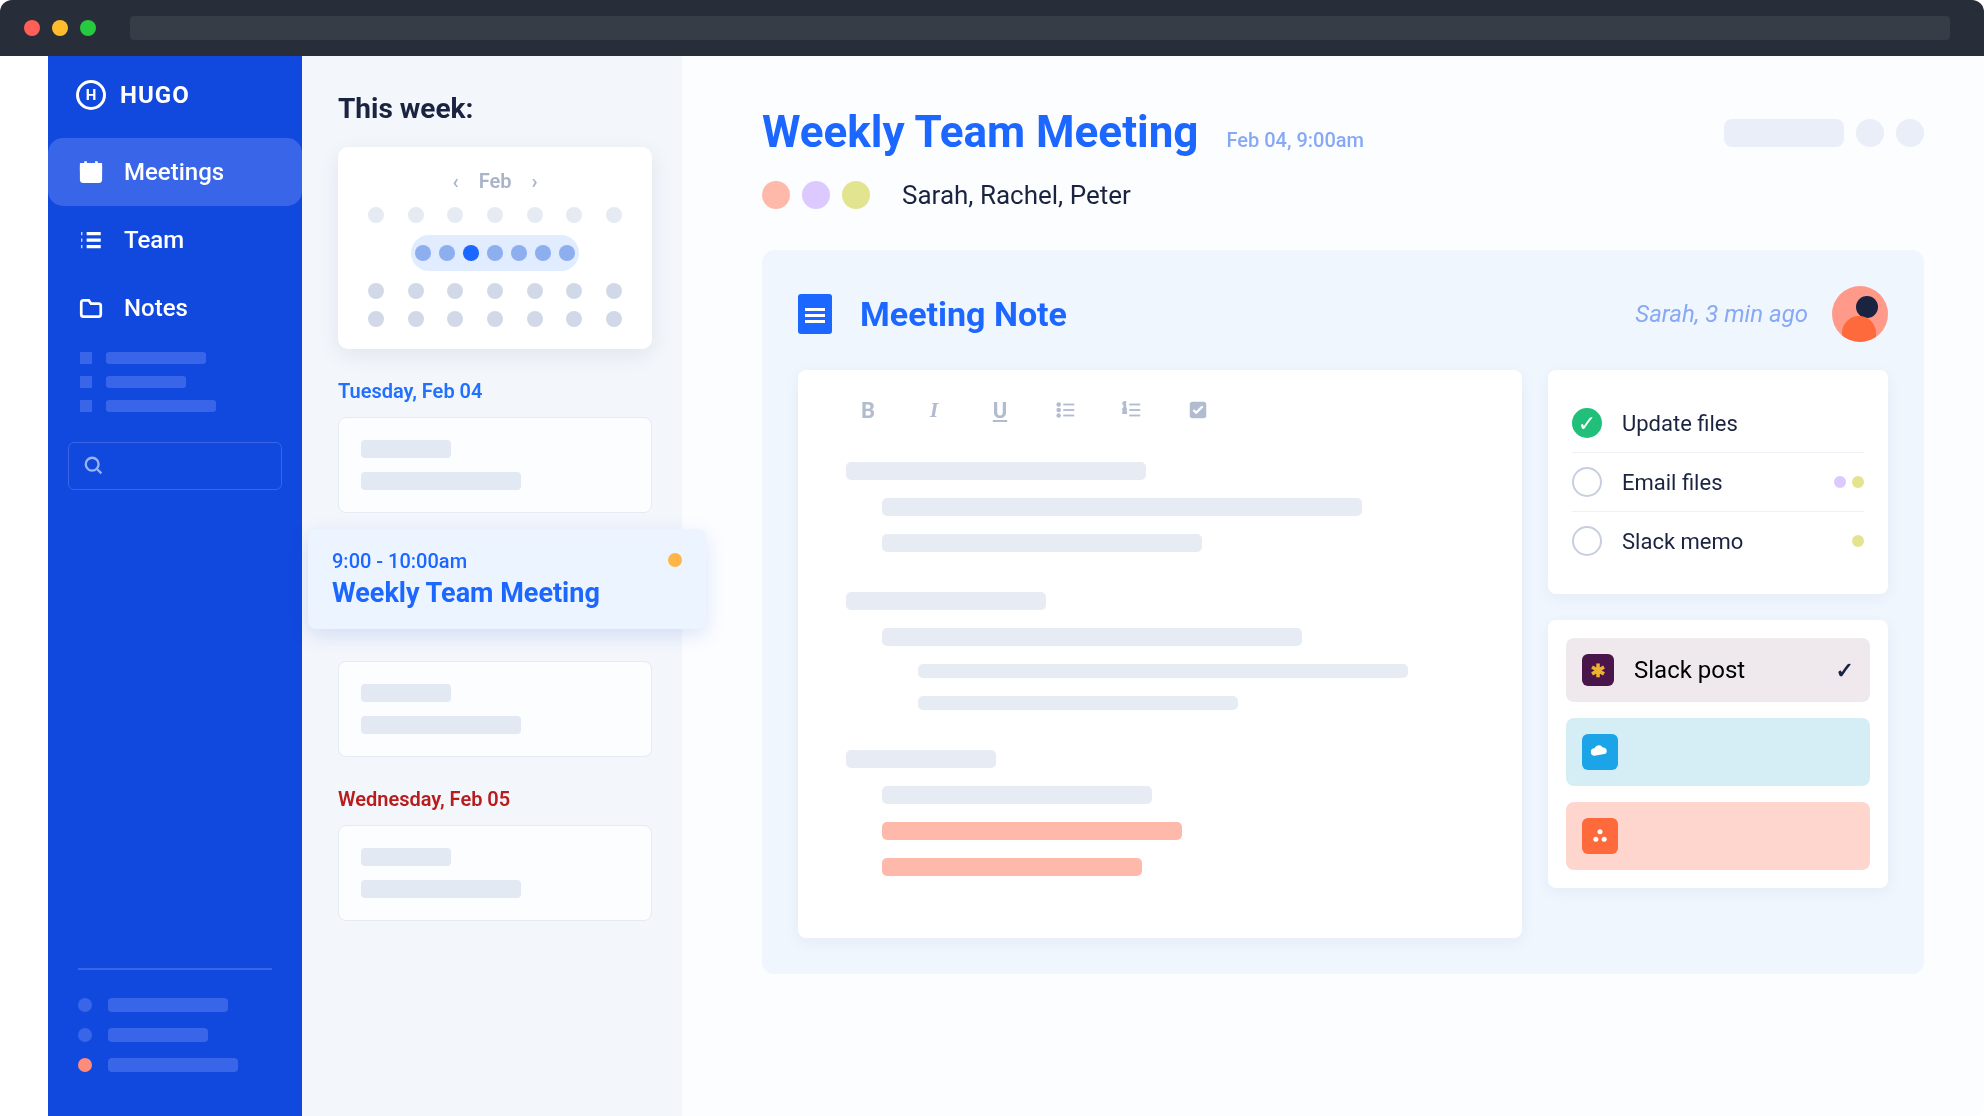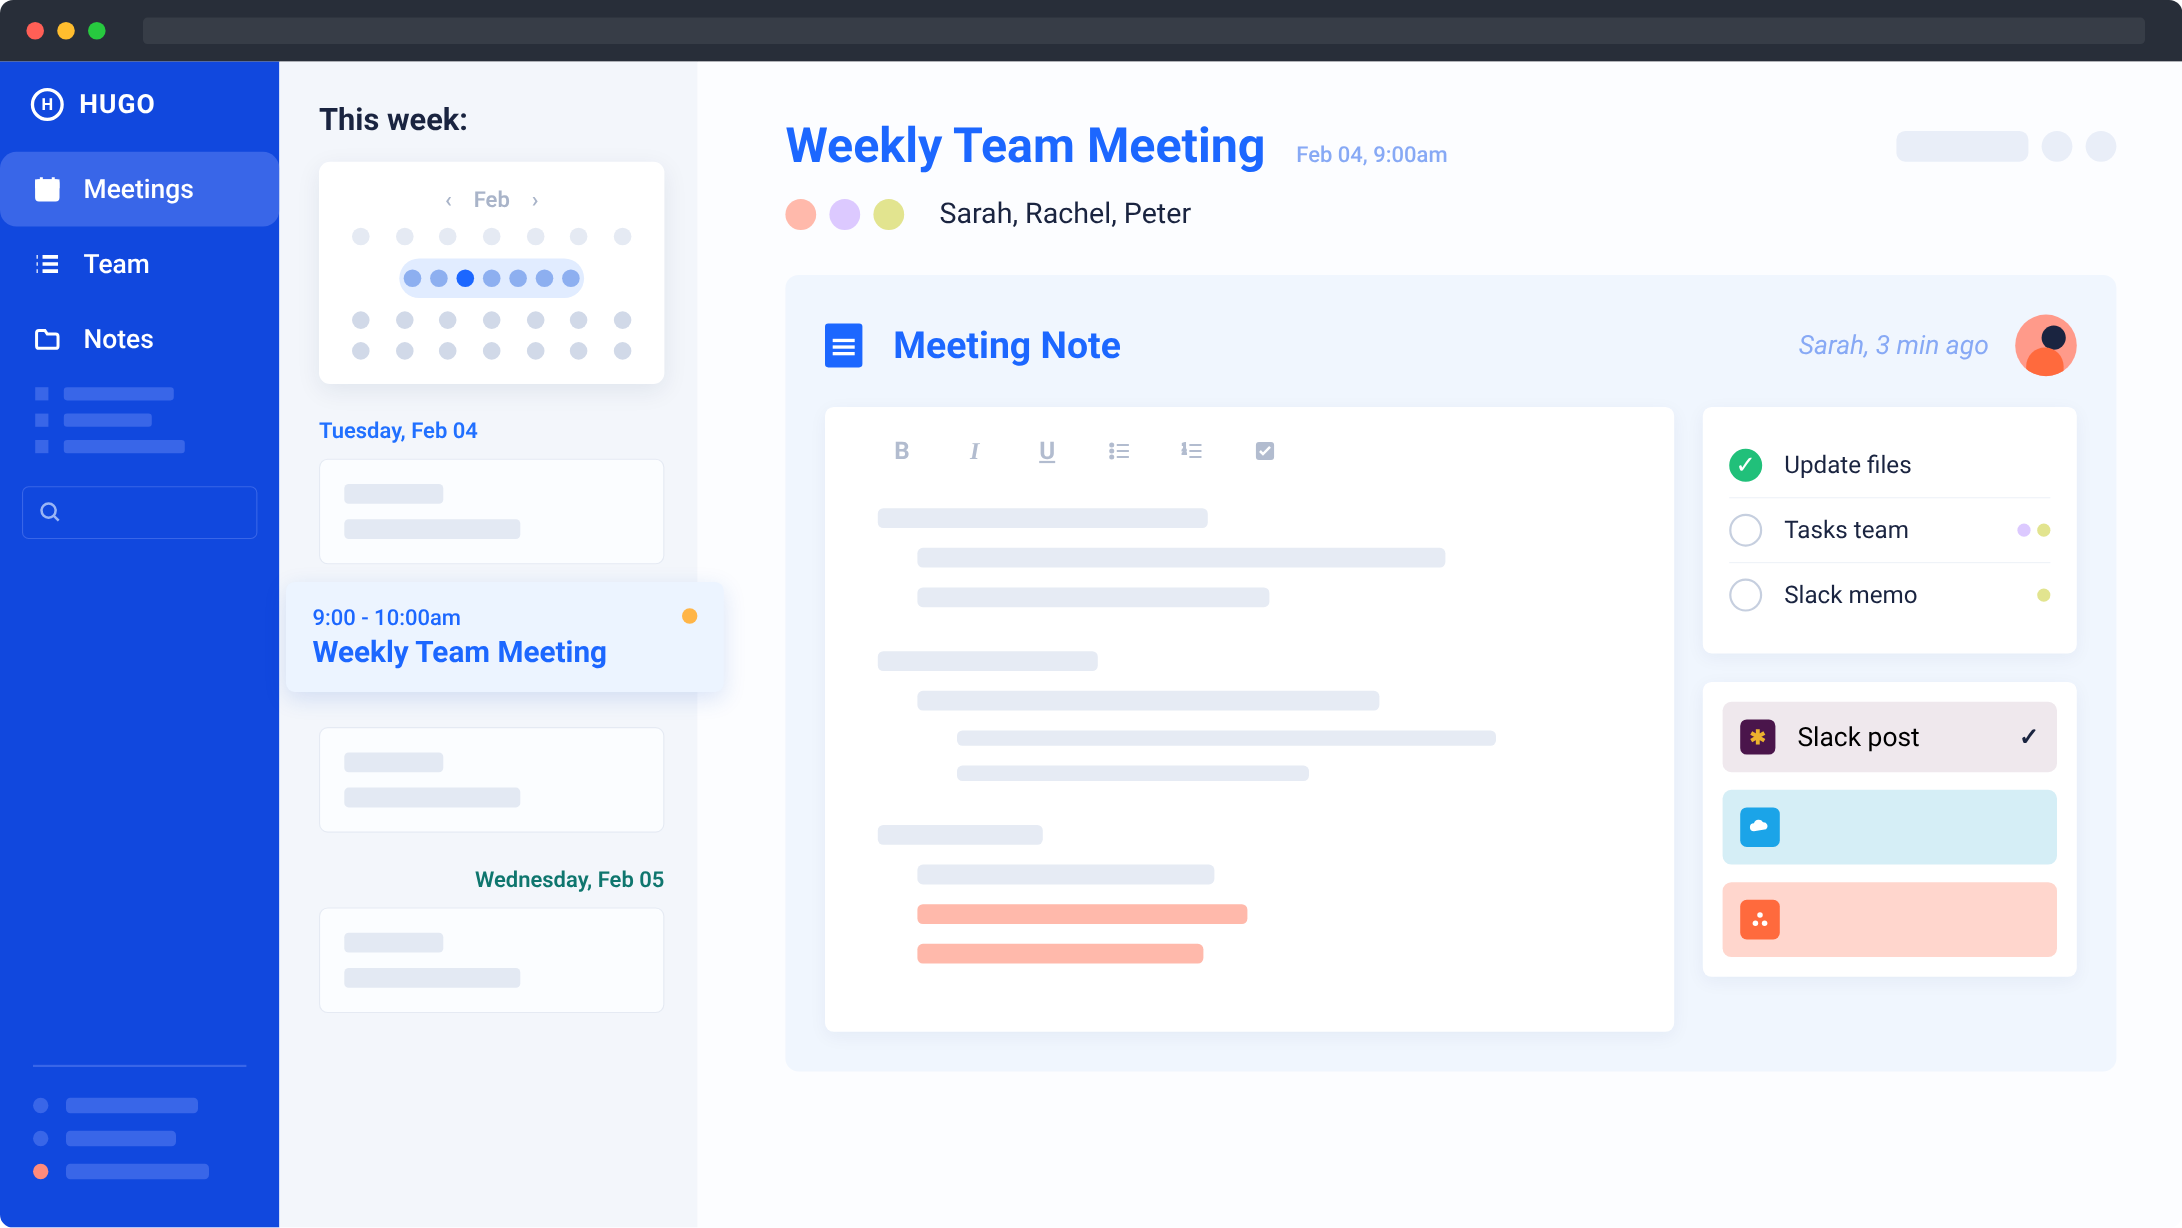--- a/index.html
+++ b/index.html
@@ -4,21 +4,21 @@
 <style>
 * { box-sizing: border-box; margin: 0; padding: 0; }
 body { font-family: -apple-system, BlinkMacSystemFont, "Segoe UI", Roboto, sans-serif; background: #fff; }
 .window { width: 1984px; height: 1116px; position: relative; overflow: hidden; border-radius: 12px; }
 .titlebar { height: 56px; background: #282e39; display: flex; align-items: center; padding: 0 24px; gap: 12px; }
 .tb-dot { width: 16px; height: 16px; border-radius: 50%; }
 .tb-red { background: #ff5f56; }
 .tb-yellow { background: #ffbd2e; }
 .tb-green { background: #27c93f; }
 .tb-bar { margin-left: 22px; height: 24px; flex: 1; background: #373d47; border-radius: 4px; margin-right: 10px; }
-.main { display: flex; height: calc(100% - 56px); }
+.main { display: flex; height: calc(100% - 56px); margin-left: 48px; }
 .sidebar { width: 254px; background: #1148de; color: #fff; display: flex; flex-direction: column; padding: 24px 0; }
 .logo { display: flex; align-items: center; gap: 14px; padding: 0 28px 28px 28px; }
 .logo-mark { width: 30px; height: 30px; border: 3px solid #fff; border-radius: 50%; display: flex; align-items: center; justify-content: center; font-weight: 700; font-size: 15px; }
 .logo-mark::before { content: "H"; }
 .logo-text { font-size: 24px; font-weight: 700; letter-spacing: 1px; }
 .nav-item { display: flex; align-items: center; gap: 20px; padding: 20px 30px; font-size: 24px; font-weight: 500; cursor: pointer; border-radius: 15px; }
 .nav-item.active { background: #3966e8; }
 .nav-icon { width: 26px; height: 26px; flex-shrink: 0; }
 .sub-items { padding: 10px 32px; display: flex; flex-direction: column; gap: 12px; }
 .sub-row { display: flex; align-items: center; gap: 14px; }
@@ -36,21 +36,21 @@
 .calendar { background: #fff; border-radius: 10px; padding: 22px; box-shadow: 0 6px 22px rgba(18,35,80,0.08); }
 .cal-head { display: flex; justify-content: center; align-items: center; gap: 20px; color: #a9b4c9; font-size: 20px; font-weight: 600; margin-bottom: 14px; }
 .cal-grid { display: grid; grid-template-columns: repeat(7, 1fr); gap: 12px 8px; justify-items: center; }
 .cal-dot { width: 16px; height: 16px; border-radius: 50%; background: #d1d9e8; }
 .cal-dot.light { background: #e5eaf3; }
 .cal-row-sel { grid-column: 1 / -1; display: grid; grid-template-columns: repeat(7, 1fr); gap: 8px; justify-items: center; background: #e1ecff; border-radius: 22px; padding: 10px 4px; align-items: center; }
 .cal-row-sel .cal-dot { background: #8daff0; }
 .cal-row-sel .cal-dot.today { background: #1c67ff; }
 
 .day-label { color: #2170ff; font-size: 20px; font-weight: 600; margin: 30px 0 14px 0; }
-.day-label.muted { color: #0f766e; text-align: right; }
+.day-label.muted { color: #b91c1c; }
 .ev-card { background: #fbfdff; border: 1px solid #e5eaf3; border-radius: 8px; padding: 22px; margin-bottom: 16px; }
 .ev-row1 { height: 18px; width: 90px; background: #e3e9f3; border-radius: 4px; margin-bottom: 14px; }
 .ev-row2 { height: 18px; width: 160px; background: #e3e9f3; border-radius: 4px; }
 
 .ev-selected { position: absolute; left: -30px; width: 398px; background: #ecf4ff; border-radius: 8px; padding: 20px 24px; box-shadow: 0 6px 20px rgba(30,85,200,0.15); }
 .ev-selected .time { color: #1c67ff; font-size: 20px; font-weight: 500; }
 .ev-selected .title { color: #1c67ff; font-size: 27px; font-weight: 700; margin-top: 4px; }
 .ev-selected .dot { width: 14px; height: 14px; background: #ffb547; border-radius: 50%; position: absolute; top: 24px; right: 24px; }
 
 .content { flex: 1; background: #fcfdff; padding: 50px 60px 50px 80px; overflow: hidden; }
@@ -327,21 +327,21 @@
           </div>
 
           <div class="side-col">
             <div class="tasks-box">
               <div class="task-row">
                 <div class="chk done">✓</div>
                 <span>Update files</span>
               </div>
               <div class="task-row">
                 <div class="chk"></div>
-                <span>Tasks team</span>
+                <span>Email files</span>
                 <div class="dots-r">
                     <div class="mini-dot" style="background:#dcc9ff"></div>
                     <div class="mini-dot" style="background:#e2e48f"></div>
                   </div>
               </div>
               <div class="task-row">
                 <div class="chk"></div>
                 <span>Slack memo</span>
                 <div class="dots-r">
                     <div class="mini-dot" style="background:#e2e48f"></div>

